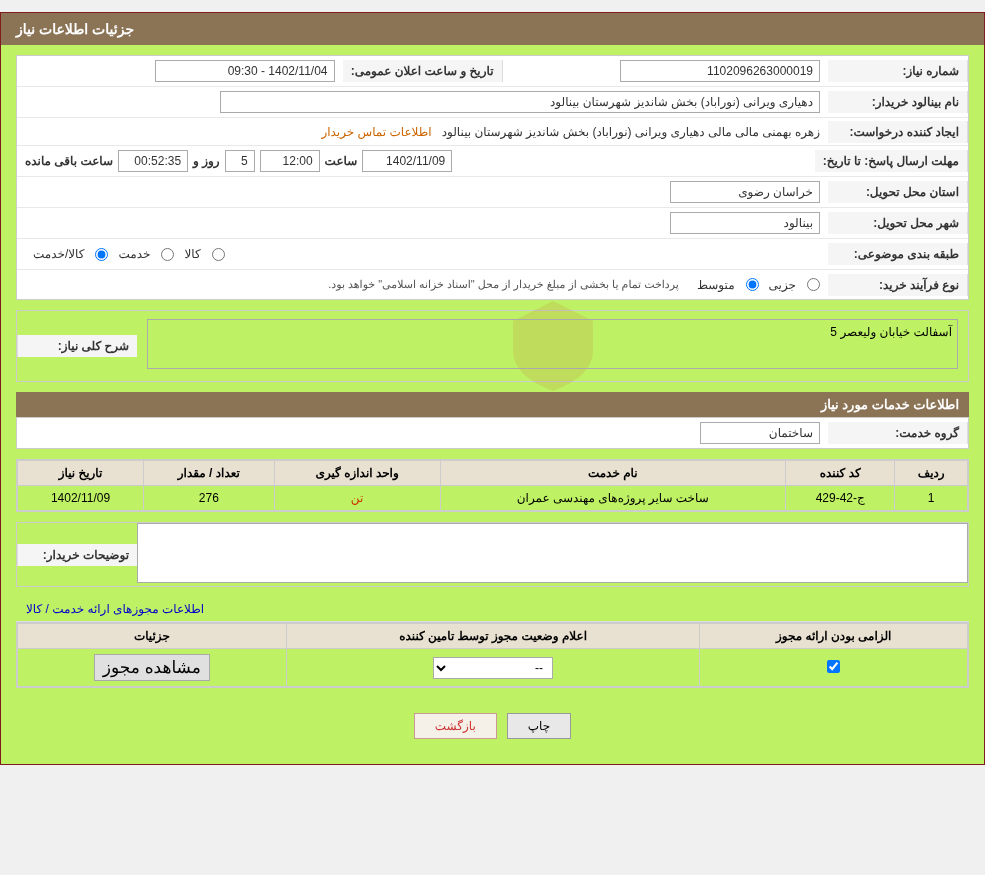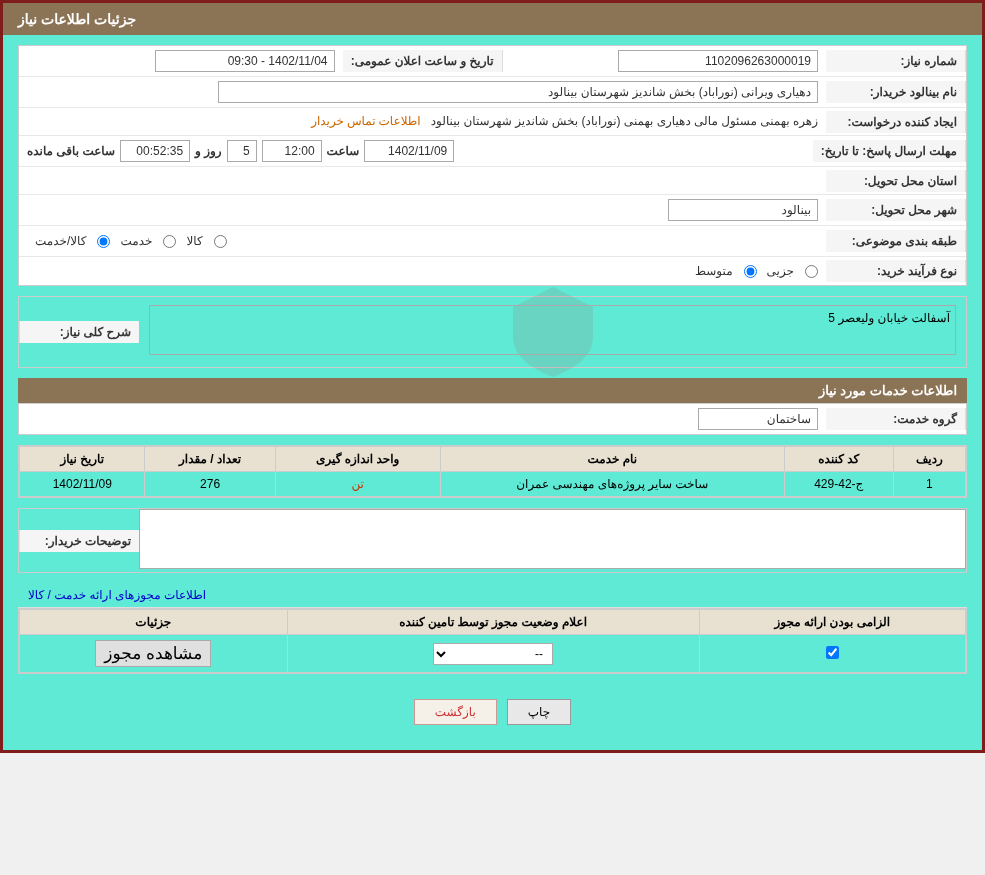--- a/index.html
+++ b/index.html
@@ -4,23 +4,23 @@
   <style>
     * { box-sizing: border-box; margin: 0; padding: 0; }
     body {
       font-family: Tahoma, Arial, sans-serif;
       font-size: 12px;
       background: #f0f0f0;
       direction: rtl;
     }
     .page-wrapper {
       max-width: 985px;
-      margin: 0 auto;
-      background: #5eead4;
-      border: 3px solid #7f1d1d;
+      margin: 12px auto;
+      background: #bef264;
+      border: 1px solid #7f1d1d;
     }
     .page-header {
       background: #8B7355;
       color: #fff;
       text-align: left;
       padding: 8px 15px;
       font-size: 14px;
       font-weight: bold;
     }
     .content-area {
@@ -144,21 +144,20 @@
     }
     .btn-back {
       background: #f5f0e8;
       border: 1px solid #cc9999;
       color: #cc3333;
       text-align: center;
     }
     .link-orange {
       color: #cc6600;
       cursor: pointer;
-      font-family: Liberation Serif, serif;
     }
     .permissions-section-header {
       text-align: left;
       font-size: 12px;
       color: #0000cc;
       padding: 5px 10px;
       border-bottom: 1px solid #ddd;
     }
     .checkbox-cell {
       text-align: center;
@@ -220,21 +219,21 @@
       <div class="info-row">
         <div class="label-cell">نام بینالود خریدار:</div>
         <div class="value-cell">
           <div class="field-box" style="width:100%;max-width:600px;">دهیاری ویرانی (نوراباد) بخش شاندیز شهرستان بینالود</div>
         </div>
       </div>
 
       <div class="info-row">
         <div class="label-cell">ایجاد کننده درخواست:</div>
         <div class="value-cell">
-          <span>زهره بهمنی مسئول مالی دهیاری بهمنی (نوراباد) بخش شاندیز شهرستان بینالود</span>
+          <span>زهره بهمنی مالی مالی دهیاری ویرانی (نوراباد) بخش شاندیز شهرستان بینالود</span>
           &nbsp;
           <span class="link-orange">اطلاعات تماس خریدار</span>
         </div>
       </div>
 
       <div class="info-row">
         <div class="label-cell">مهلت ارسال پاسخ: تا تاریخ:</div>
         <div class="value-cell">
           <div class="time-row">
             <div class="field-box" style="min-width:90px;">1402/11/09</div>
@@ -243,20 +242,23 @@
             <div class="field-box" style="min-width:30px;">5</div>
             <span class="inline-label">روز و</span>
             <div class="field-box" style="min-width:70px;">00:52:35</div>
             <span class="inline-label">ساعت باقی مانده</span>
           </div>
         </div>
       </div>
 
       <div class="info-row">
         <div class="label-cell">استان محل تحویل:</div>
+        <div class="value-cell">
+          <div class="field-box" style="min-width:150px;">خراسان رضوی</div>
+        </div>
       </div>
 
       <div class="info-row">
         <div class="label-cell">شهر محل تحویل:</div>
         <div class="value-cell">
           <div class="field-box" style="min-width:150px;">بینالود</div>
         </div>
       </div>
 
       <div class="info-row">
@@ -286,20 +288,21 @@
             <div class="radio-group" style="padding:0;">
               <div class="radio-item">
                 <input type="radio" name="purchase_type" style="">
                 <span>جزیی</span>
               </div>
               <div class="radio-item">
                 <input type="radio" name="purchase_type" checked="" style="">
                 <span>متوسط</span>
               </div>
             </div>
+            <span class="note-text">پرداخت تمام یا بخشی از مبلغ خریدار از محل "اسناد خزانه اسلامی" خواهد بود.</span>
           </div>
         </div>
       </div>
 
     </div>
 
     <div style="display:flex; align-items:flex-start; margin-bottom:10px; border:1px solid #ccc;">
 
       <div style="flex:1; position:relative; min-height:70px;">
 

